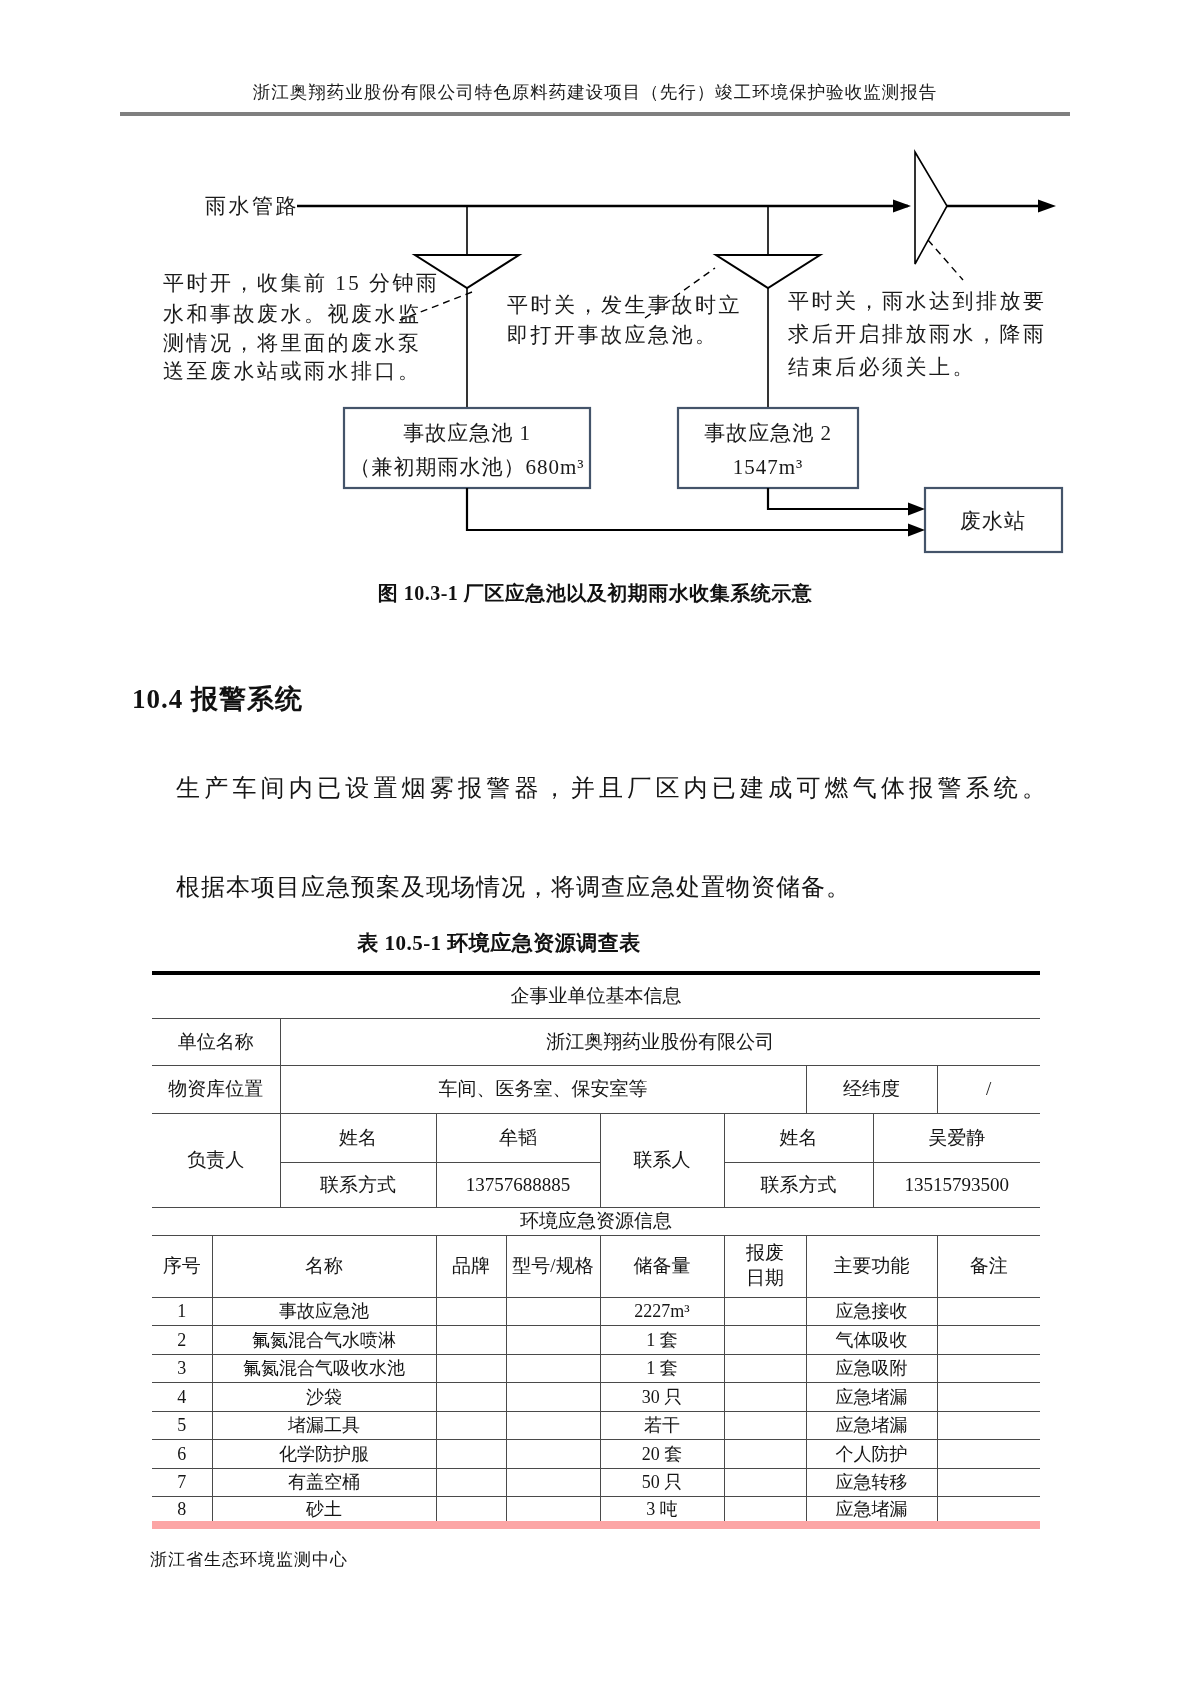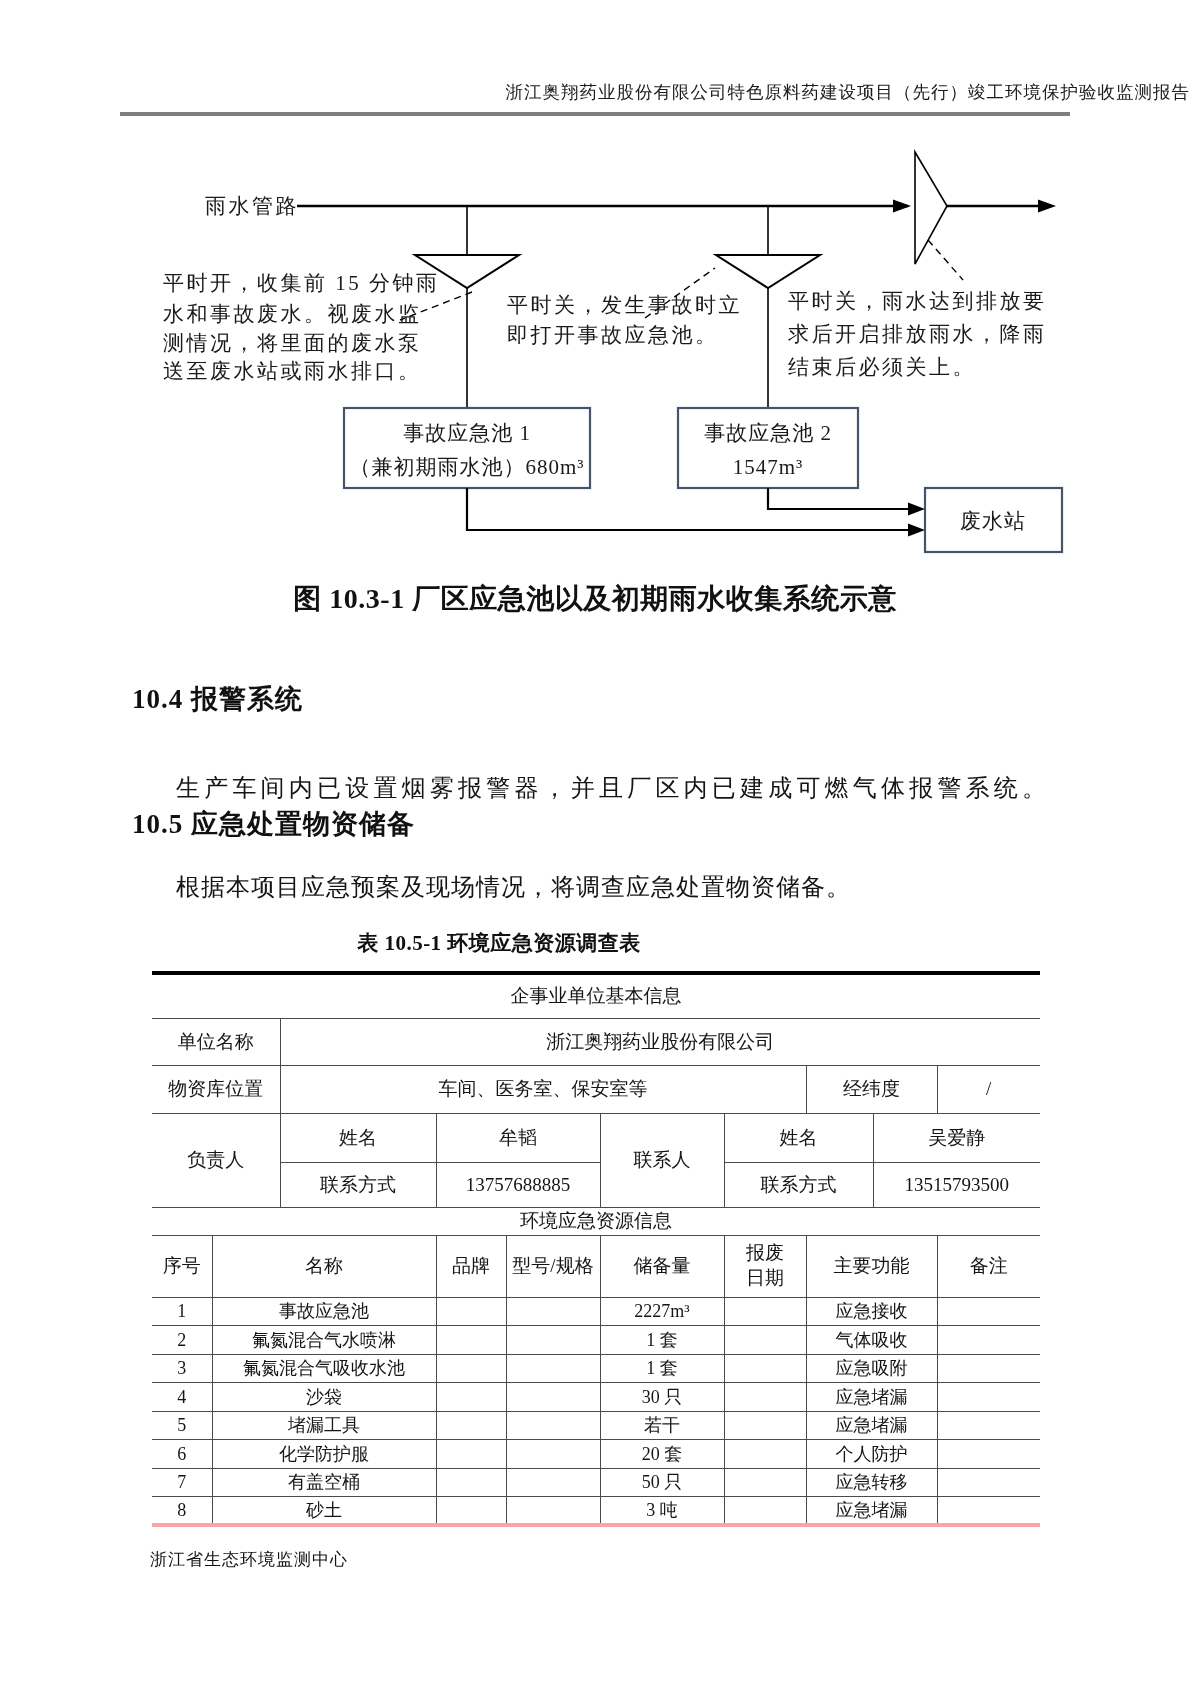--- a/index.html
+++ b/index.html
@@ -2,48 +2,48 @@
 <html><head>
 <meta charset="utf-8">
 <style>
   html,body{margin:0;padding:0;background:#e8e8e8;}
   .page{
     position:relative;width:1190px;height:1683px;margin:0 auto;background:#ffffff;
     font-family:"Liberation Serif","DejaVu Serif",serif;color:#111;overflow:hidden;
   }
   .abs{position:absolute;}
   .doc-header-title{
-    top:80px;left:0;width:1190px;text-align:right;
+    top:80px;left:0;width:1190px;text-align:center;
     font-size:17.5px;letter-spacing:1px;color:#1a1a1a;
   }
   .doc-header-rule{top:112px;left:120px;width:950px;height:4px;background:#7f7f7f;}
   .diagram{top:140px;left:145px;width:920px;height:420px;}
   .diagram text{fill:#1a1a1a;font-family:"Liberation Serif","DejaVu Serif",serif;}
   .note{font-size:21px;letter-spacing:2.5px;}
   .boxlabel{font-size:21px;letter-spacing:1px;text-anchor:middle;}
   .fig-caption{
     top:580px;left:0;width:1190px;text-align:center;
-    font-size:28px;font-weight:bold;letter-spacing:0.5px;
+    font-size:20px;font-weight:bold;letter-spacing:0.5px;
   }
   .sec-heading{
     left:132px;font-size:27px;font-weight:bold;letter-spacing:1px;white-space:nowrap;
   }
   .body-para{
     left:132px;width:930px;font-size:24px;white-space:nowrap;text-indent:44px;color:#151515;
   }
   .para-justified{letter-spacing:4.2px;}
   .para-plain{letter-spacing:1px;}
   .table-title{
     top:929px;left:0;width:998px;text-align:center;
     font-size:21px;font-weight:bold;letter-spacing:0.5px;
   }
   table.doc-table{
     position:absolute;top:971px;left:152px;width:888px;
     border-collapse:collapse;table-layout:fixed;
-    border-top:4px solid #000;border-bottom:4px solid #fca5a5;
+    border-top:4px solid #000;border-bottom:8px solid #fca5a5;
     font-size:19px;color:#151515;
   }
   table.doc-table td{
     border:1px solid #4a4a4a;text-align:center;vertical-align:middle;
     padding:0 2px;overflow:hidden;line-height:1.25;
   }
   table.doc-table td:first-child{border-left:none;}
   table.doc-table td:last-child{border-right:none;}
   tr.r-secA{height:45px;} tr.r-unit{height:47px;} tr.r-store{height:48px;}
   tr.r-name{height:49px;} tr.r-phone{height:45px;} tr.r-secB{height:28px;margin-top:16px;}
@@ -110,21 +110,20 @@
     <polygon points="763,362.5 780,369 763,375.5" fill="#000"></polygon>
     <polyline points="322,348 322,390 765,390" fill="none" stroke="#000" stroke-width="2.2"></polyline>
     <polygon points="763,383.5 780,390 763,396.5" fill="#000"></polygon>
   </svg>
 
   <div class="abs fig-caption">图 10.3-1 厂区应急池以及初期雨水收集系统示意</div>
 
   <div class="abs sec-heading" style="top:681px;">10.4 报警系统</div>
   <div class="abs body-para para-justified" style="top:772px;">生产车间内已设置烟雾报警器，并且厂区内已建成可燃气体报警系统。</div>
 
-  <div class="abs sec-heading" style="top:806px;">10.5 应急处置物资储备</div>
   <div class="abs body-para para-plain" style="top:871px;">根据本项目应急预案及现场情况，将调查应急处置物资储备。</div>
 
   <div class="abs table-title">表 10.5-1 环境应急资源调查表</div>
 
   <table class="doc-table">
     <colgroup>
       <col style="width:60px">
         <col style="width:68px">
         <col style="width:156px">
         <col style="width:70px">

